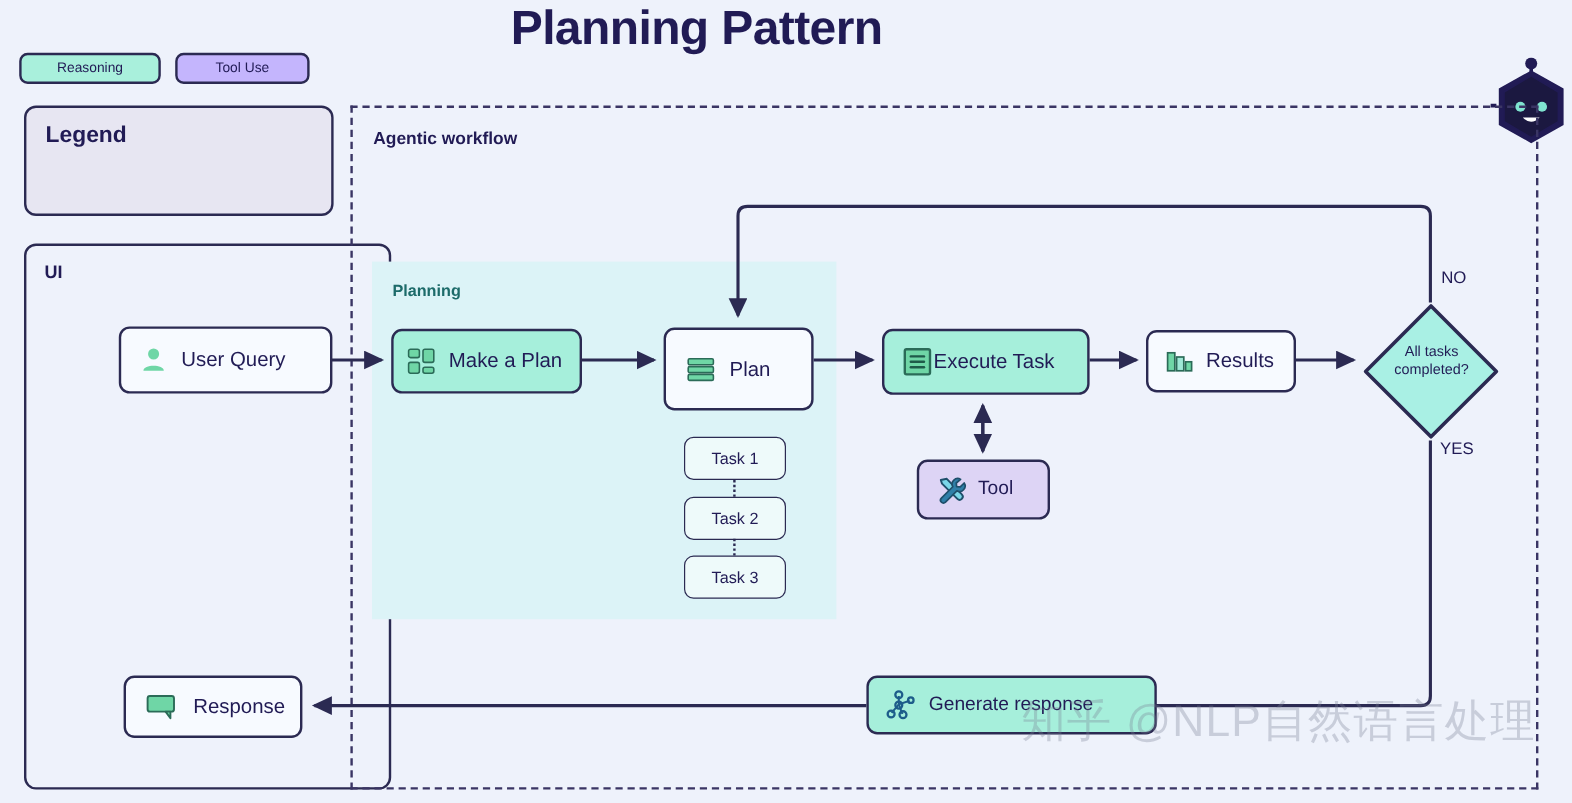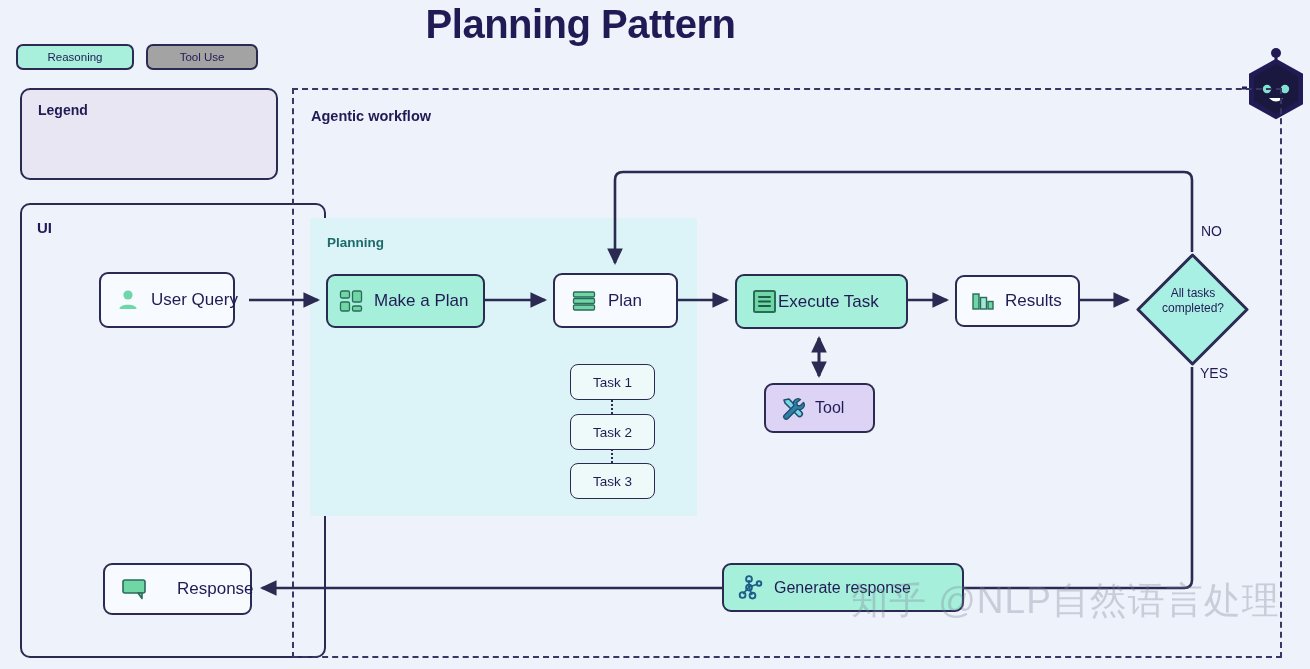--- a/index.html
+++ b/index.html
@@ -53,21 +53,21 @@
     height: 92px;
     background: #e7e6f2;
     border: 2px solid #2b2a52;
     border-radius: 10px;
     box-sizing: border-box;
   }
   #legend-title {
     position: absolute;
     left: 16px;
     top: 12px;
-    font-size: 14px;
+    font-size: 19px;
     font-weight: 700;
     color: #211b55;
   }
   .legend-pill {
     position: absolute;
     top: 44px;
     height: 26px;
     border: 2px solid #2b2a52;
     border-radius: 7px;
     box-sizing: border-box;
@@ -78,21 +78,21 @@
     color: #211b55;
   }
   #legend-pill-reasoning {
     left: 16px;
     width: 118px;
     background: #a9f0dc;
   }
   #legend-pill-tooluse {
     left: 146px;
     width: 112px;
-    background: #a3a3a3;
+    background: #c4b5fd;
   }
 
   
   #ui-panel {
     position: absolute;
     left: 20px;
     top: 203px;
     width: 306px;
     height: 455px;
     border: 2px solid #2b2a52;
@@ -168,50 +168,50 @@
     font-size: 17px;
     white-space: nowrap;
   }
 
   .node-white { background: #f7faff; }
   .node-teal  { background: #a6efdb; }
   .node-purple{ background: #ddd4f5; }
 
   
   #node-user-query {
-    left: 99px; top: 272px; width: 136px; height: 56px;
+    left: 99px; top: 272px; width: 178px; height: 56px;
     padding-left: 14px; gap: 10px;
   }
   #node-make-a-plan {
     left: 326px; top: 274px; width: 159px; height: 54px;
     padding-left: 10px; gap: 10px;
   }
   #node-plan {
-    left: 553px; top: 273px; width: 125px; height: 55px;
+    left: 553px; top: 273px; width: 125px; height: 69px;
     padding-left: 16px; gap: 11px;
   }
   #node-execute-task {
     left: 735px; top: 274px; width: 173px; height: 55px;
     padding-left: 14px; 
   }
   #node-results {
     left: 955px; top: 275px; width: 125px; height: 52px;
     padding-left: 13px; gap: 9px;
   }
   #node-tools {
     left: 764px; top: 383px; width: 111px; height: 50px;
     padding-left: 13px; gap: 9px;
   }
   #node-generate-response {
     left: 722px; top: 563px; width: 242px; height: 49px;
     padding-left: 13px; gap: 9px;
   }
   #node-response {
     left: 103px; top: 563px; width: 149px; height: 52px;
-    padding-left: 16px; gap: 28px;
+    padding-left: 16px; gap: 12px;
   }
   #node-generate-response .node-label { font-size: 16px; }
   #node-results .node-label { font-size: 17px; }
   #node-tools .node-label { font-size: 16px; }
 
   
   .task-chip {
     position: absolute;
     left: 570px;
     width: 85px;

